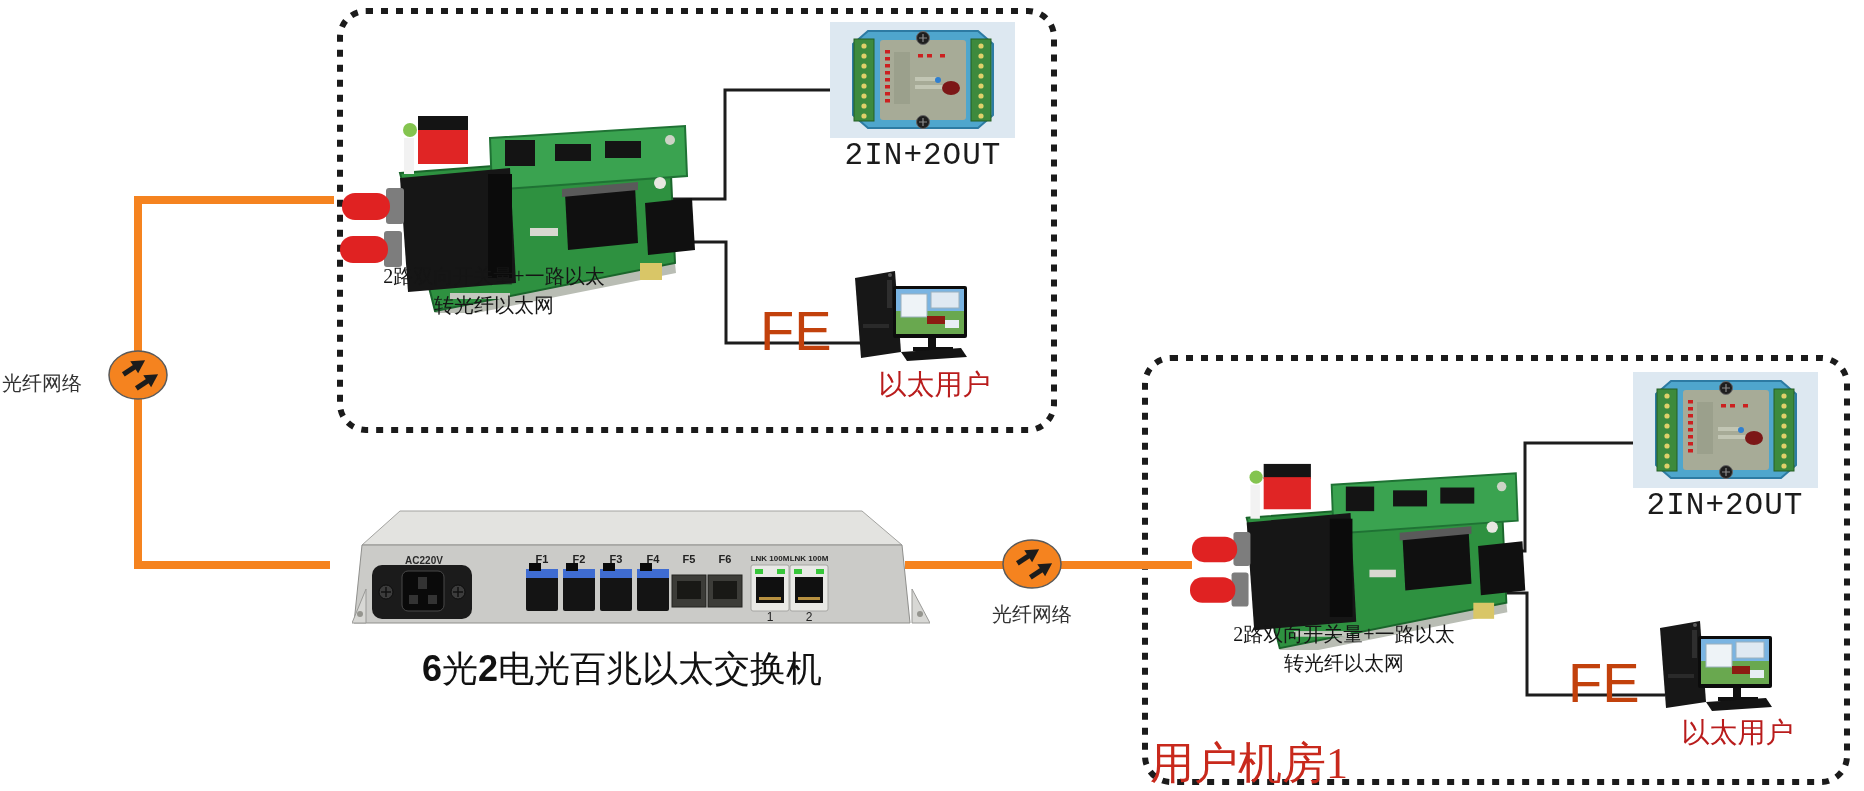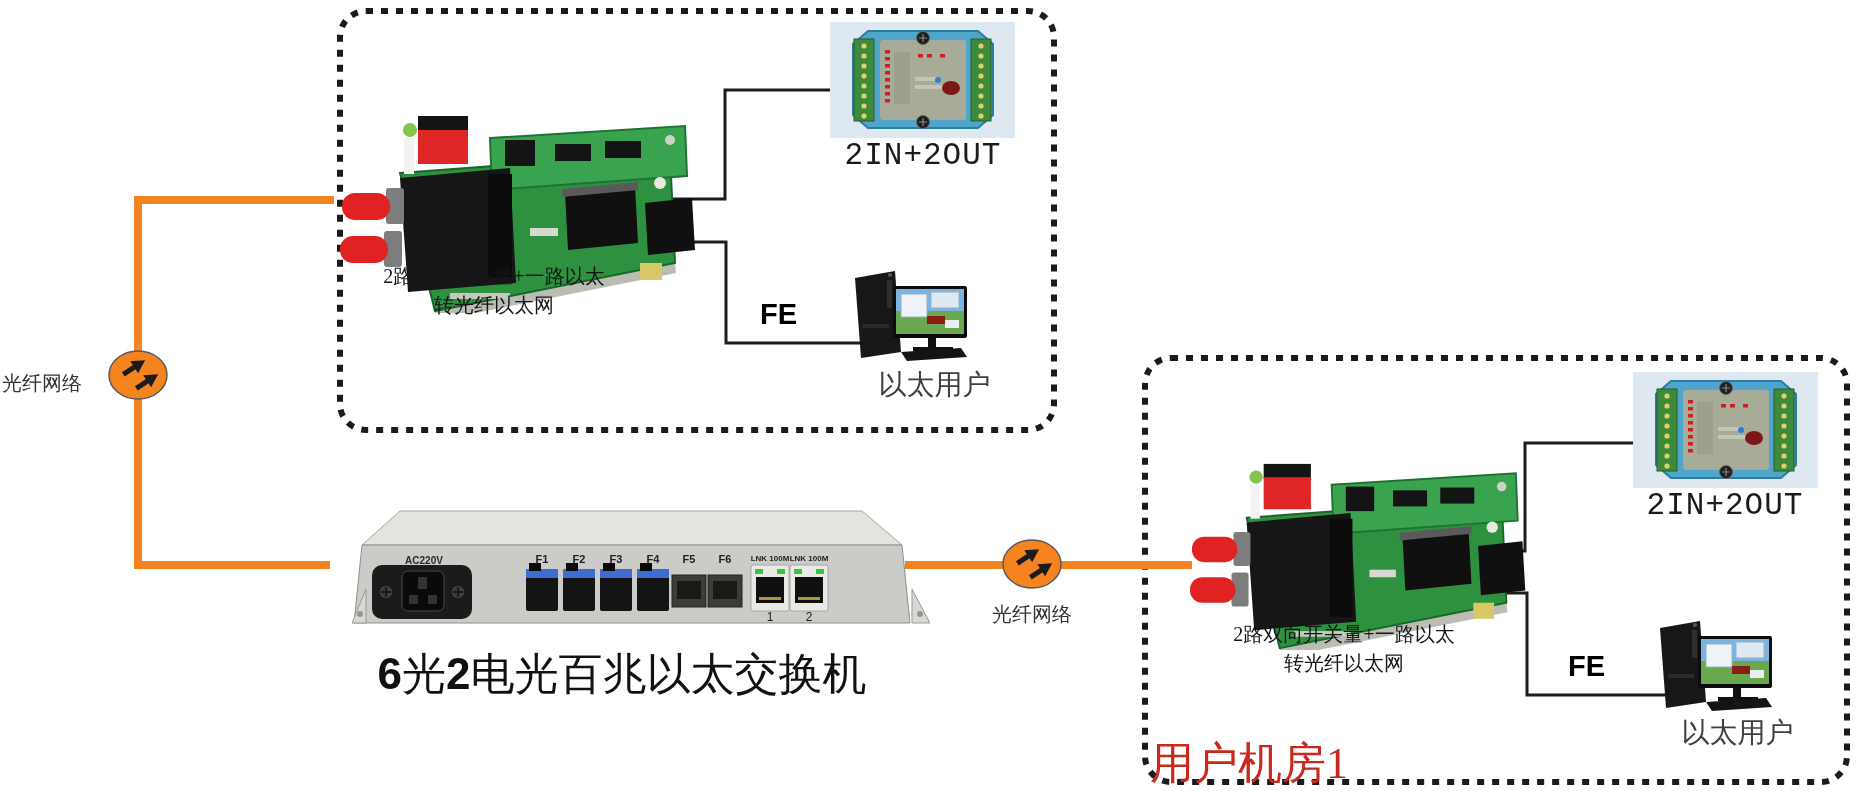--- a/index.html
+++ b/index.html
@@ -3,26 +3,26 @@
 <meta charset="utf-8">
 <style>
   html,body{margin:0;padding:0;background:#fff;}
   #canvas{position:relative;width:1864px;height:791px;background:#ffffff;overflow:hidden;
           font-family:"Liberation Serif","DejaVu Serif",serif;color:#1a1a1a;}
   .abs{position:absolute;}
   .cjk-label{font-family:"Liberation Serif","DejaVu Serif",serif;color:#2e2e2e;}
   .caption{font-size:20px;line-height:29px;text-align:center;color:#151515;}
   .io-label{font-family:Liberation Mono, monospace;font-size:31px;
             letter-spacing:1px;color:#1b1b1b;text-align:center;}
-  .fe-label{font-family:"Liberation Sans","DejaVu Sans",sans-serif;font-weight:700;
-            font-size:29px;color:#000000;}
-  .user-label{font-size:28px;color:#404040;text-align:center;}
+  .fe-label{font-family:"Liberation Sans","DejaVu Sans",sans-serif;font-weight:400;
+            font-size:56px;color:#c2410c;}
+  .user-label{font-size:28px;color:#b91c1c;text-align:center;}
   .room-label{font-size:44px;font-weight:400;}
   .fiber-label{font-size:20px;color:#333;}
-  .switch-title{font-size:44px;text-align:center;color:#111;}
+  .switch-title{font-size:36px;text-align:center;color:#111;}
   .switch-title b{font-family:"Liberation Sans","DejaVu Sans",sans-serif;font-weight:bold;}
   svg{display:block;}
   svg text{font-family:"Liberation Sans","DejaVu Sans",sans-serif;}
 </style>
 </head>
 <body>
 
 <div id="canvas">
 
   <svg class="abs" style="left:0;top:0;z-index:1;" width="1864" height="791" viewBox="0 0 1864 791">

